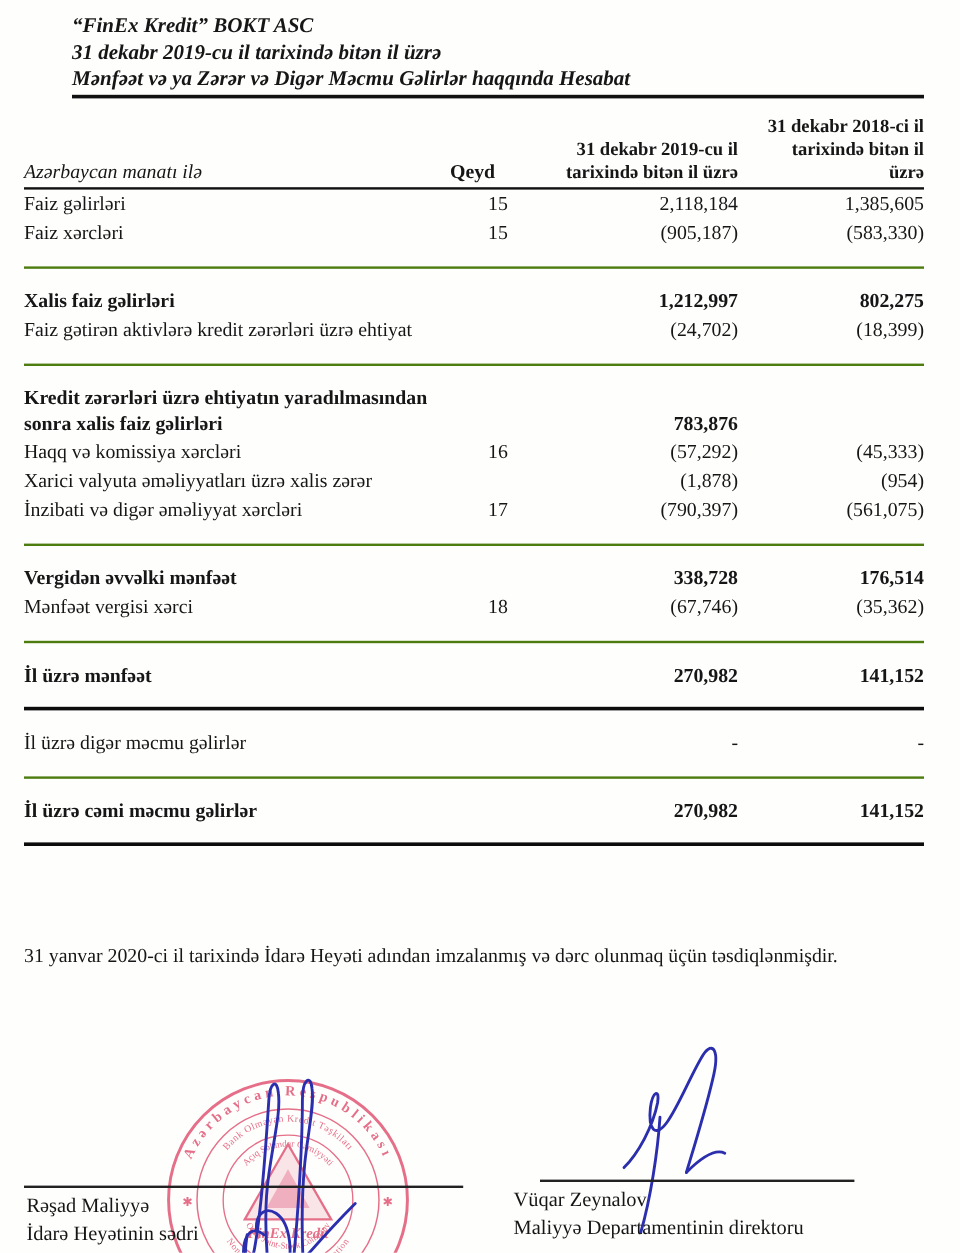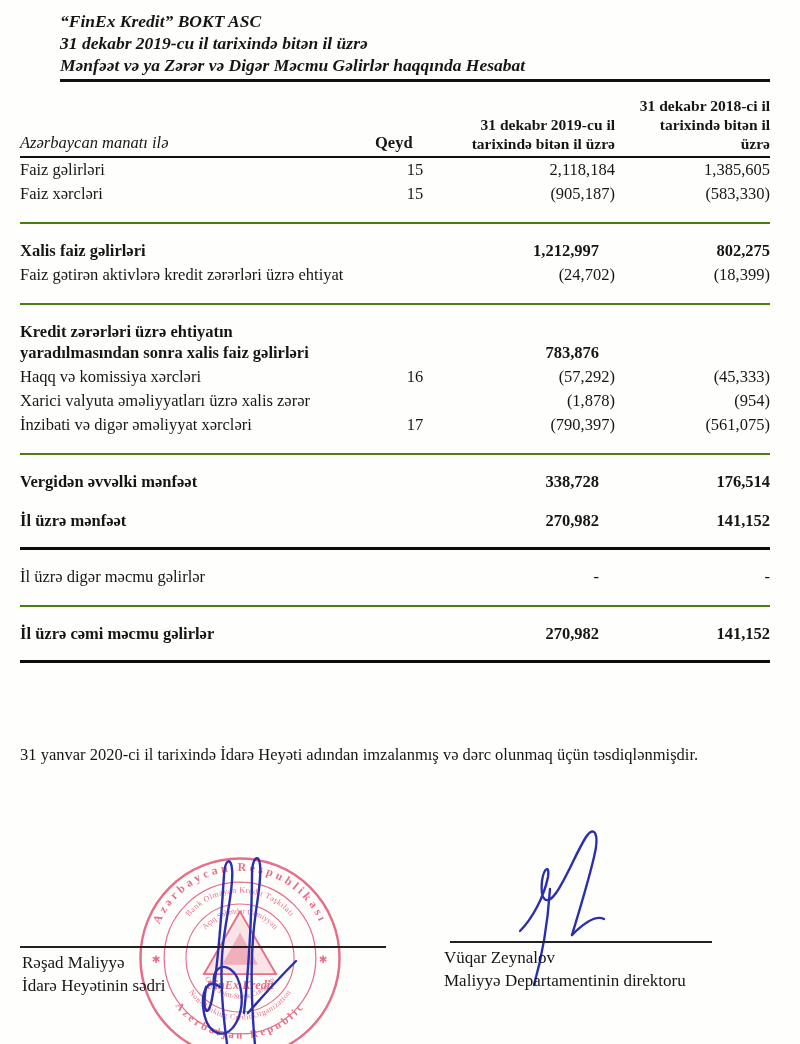--- a/index.html
+++ b/index.html
@@ -20,35 +20,35 @@
   .thead .currency{font-style:italic;font-size:16.5px;}
   .thead .qeyd{font-weight:bold;text-align:left;font-size:16.5px;}
   .thead .colhead{font-weight:bold;text-align:right;font-size:15.5px;line-height:19px;padding-left:14px;}
 
   .trow{display:grid;grid-template-columns:1fr 80px 160px 155px;align-items:end;
         font-size:16.5px;line-height:21px;padding:1px 0 2px 0;}
   .trow .cell.label{padding-right:6px;max-width:440px;}
   .trow .cell.notec{text-align:center;}
   .trow .cell.num{text-align:right;}
   .trow.bold .cell.label,.trow.bold .cell.num{font-weight:bold;}
-  .trow.space{margin-top:15px;gap:16px;}
+  .trow.space{margin-top:15px;}
   .trow.rule-thin{border-bottom:2px solid #4d7c0f;padding-bottom:18px;}
   .trow.rule-thick{border-bottom:3px solid #0c0c0c;padding-bottom:16px;}
 
   
   .approval{margin-top:82px;font-size:16.5px;}
 
   
   .sig-area{position:relative;width:800px;height:302px;margin-top:0;}
   .sig-line{position:absolute;border-top:2px solid #222;}
   .sig-line.left{left:20px;top:181px;width:366px;}
   .sig-line.right{left:450px;top:176px;width:262px;}
   .sig-name{position:absolute;font-size:17px;line-height:23px;}
   .sig-name.left{left:22px;top:186px;}
-  .sig-name.right{left:444px;top:181px;}
+  .sig-name.right{left:428px;top:181px;}
   .stamp-svg{position:absolute;left:124px;top:84px;opacity:.82;}
   .sig-ink{position:absolute;}
   .sig-ink.left{left:178px;top:62px;}
   .sig-ink.right{left:492px;top:58px;}
 </style>
 </head>
 <body>
 
 <div class="page">
 
@@ -112,20 +112,26 @@
           <div class="cell notec">17</div>
           <div class="cell num">(790,397)</div>
           <div class="cell num">(561,075)</div>
         </div>
         <div class="trow bold space">
           <div class="cell label">Vergidən əvvəlki mənfəət</div>
           <div class="cell notec"></div>
           <div class="cell num">338,728</div>
           <div class="cell num">176,514</div>
         </div>
+        <div class="trow rule-thin">
+          <div class="cell label">Mənfəət vergisi xərci</div>
+          <div class="cell notec">18</div>
+          <div class="cell num">(67,746)</div>
+          <div class="cell num">(35,362)</div>
+        </div>
         <div class="trow bold space rule-thick">
           <div class="cell label">İl üzrə mənfəət</div>
           <div class="cell notec"></div>
           <div class="cell num">270,982</div>
           <div class="cell num">141,152</div>
         </div>
         <div class="trow space rule-thin">
           <div class="cell label">İl üzrə digər məcmu gəlirlər</div>
           <div class="cell notec"></div>
           <div class="cell num">-</div>

